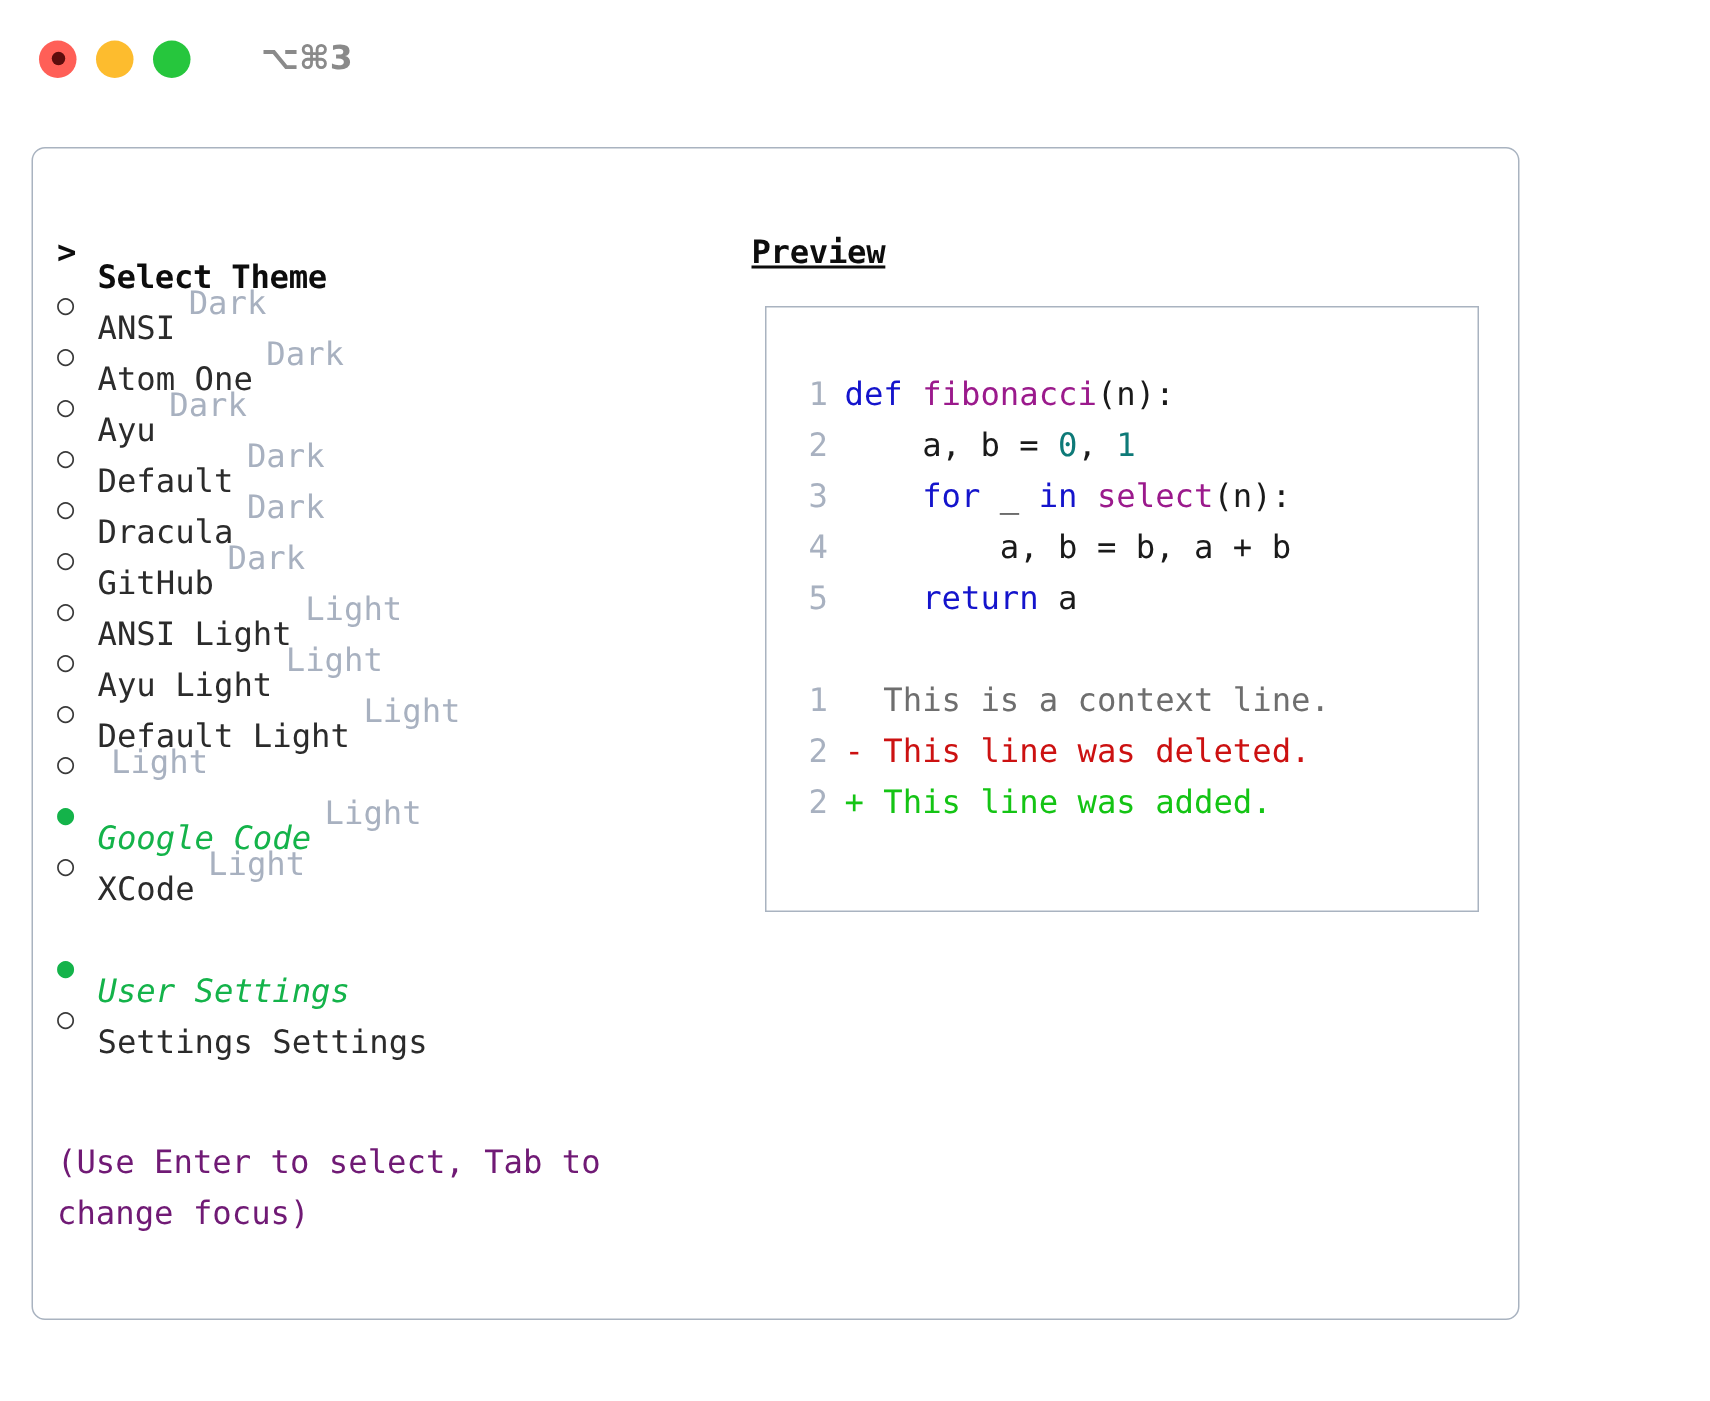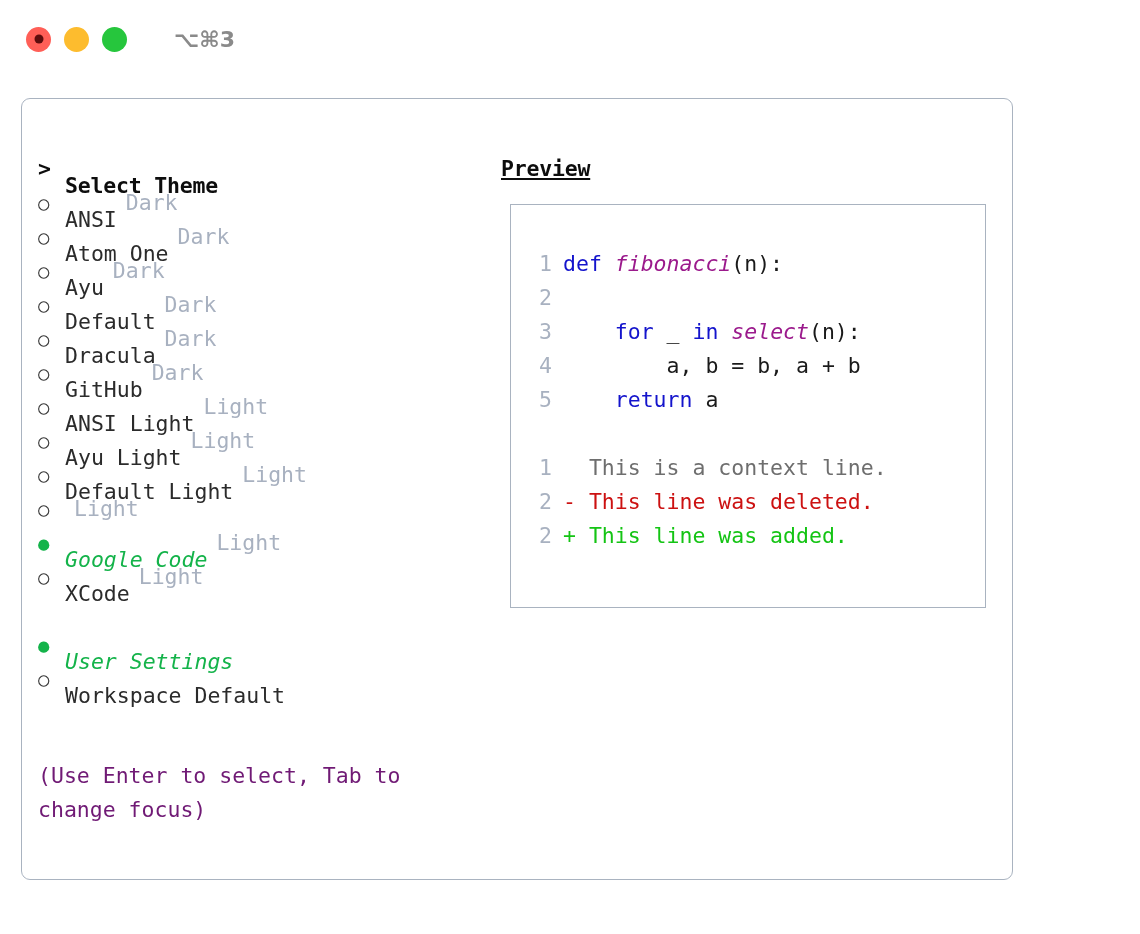--- a/index.html
+++ b/index.html
@@ -173,21 +173,21 @@
     width: 30px;
     flex: 0 0 30px;
     text-align: right;
     color: #a8b1c0;
     padding-right: 11px;
     box-sizing: content-box;
   }
   .code-blank { height: 34px; }
 
   .tok-kw   { color: #1414cc; }
-  .tok-fn   { color: #9b1a8c; font-style: italic; }
+  .tok-fn   { color: #9b1a8c; }
   .tok-num  { color: #0e7a78; }
   .tok-txt  { color: #1a1a1a; }
   .tok-ctx  { color: #6e6e6e; }
   .tok-del  { color: #cc1111; }
   .tok-add  { color: #14c414; }
 </style>
 </head>
 <body>
 
 <div id="app-window">
@@ -223,35 +223,35 @@
           <div class="row"><span class="marker bullet-plain">○</span><span class="variant">Light</span></div>
           <div class="row selected"><span class="marker bullet-selected">●</span><span class="label">Google Code</span><span class="variant">Light</span></div>
           <div class="row"><span class="marker bullet-plain">○</span><span class="label">XCode</span><span class="variant">Light</span></div>
         </div>
 
       <div class="spacer-row"></div>
 
       <div id="apply-section">
         <div id="apply-items">
             <div class="row selected"><span class="marker bullet-selected">●</span><span class="label">User Settings</span></div>
-            <div class="row"><span class="marker bullet-plain">○</span><span class="label">Workspace Default</span></div>
+            <div class="row"><span class="marker bullet-plain">○</span><span class="label">Settings Settings</span></div>
           </div>
       </div>
     </div>
 
     <div id="hint-text">(Use Enter to select, Tab to change focus)</div>
 
     <div id="preview-column">
       <div id="preview-heading">Preview</div>
 
       <div id="preview-box">
         <div id="code-area">
           <div id="code-lines">
               <div class="code-line"><span class="gutter">1</span><span><span class="tok-kw">def </span><span class="tok-fn">fibonacci</span><span class="tok-txt">(n):</span></span></div>
-              <div class="code-line"><span class="gutter">2</span></div>
+              <div class="code-line"><span class="gutter">2</span><span><span class="tok-txt">    a, b = </span><span class="tok-num">0</span><span class="tok-txt">, </span><span class="tok-num">1</span></span></div>
               <div class="code-line"><span class="gutter">3</span><span><span class="tok-kw">    for</span><span class="tok-txt"> _ </span><span class="tok-kw">in</span><span class="tok-txt"> </span><span class="tok-fn">select</span><span class="tok-txt">(n):</span></span></div>
               <div class="code-line"><span class="gutter">4</span><span><span class="tok-txt">        a, b = b, a + b</span></span></div>
               <div class="code-line"><span class="gutter">5</span><span><span class="tok-kw">    return</span><span class="tok-txt"> a</span></span></div>
             </div>
           <div class="code-blank"></div>
           <div id="diff-lines">
               <div class="code-line"><span class="gutter">1</span><span><span class="tok-ctx">  This is a context line.</span></span></div>
               <div class="code-line"><span class="gutter">2</span><span><span class="tok-del">- This line was deleted.</span></span></div>
               <div class="code-line"><span class="gutter">2</span><span><span class="tok-add">+ This line was added.</span></span></div>
             </div>

